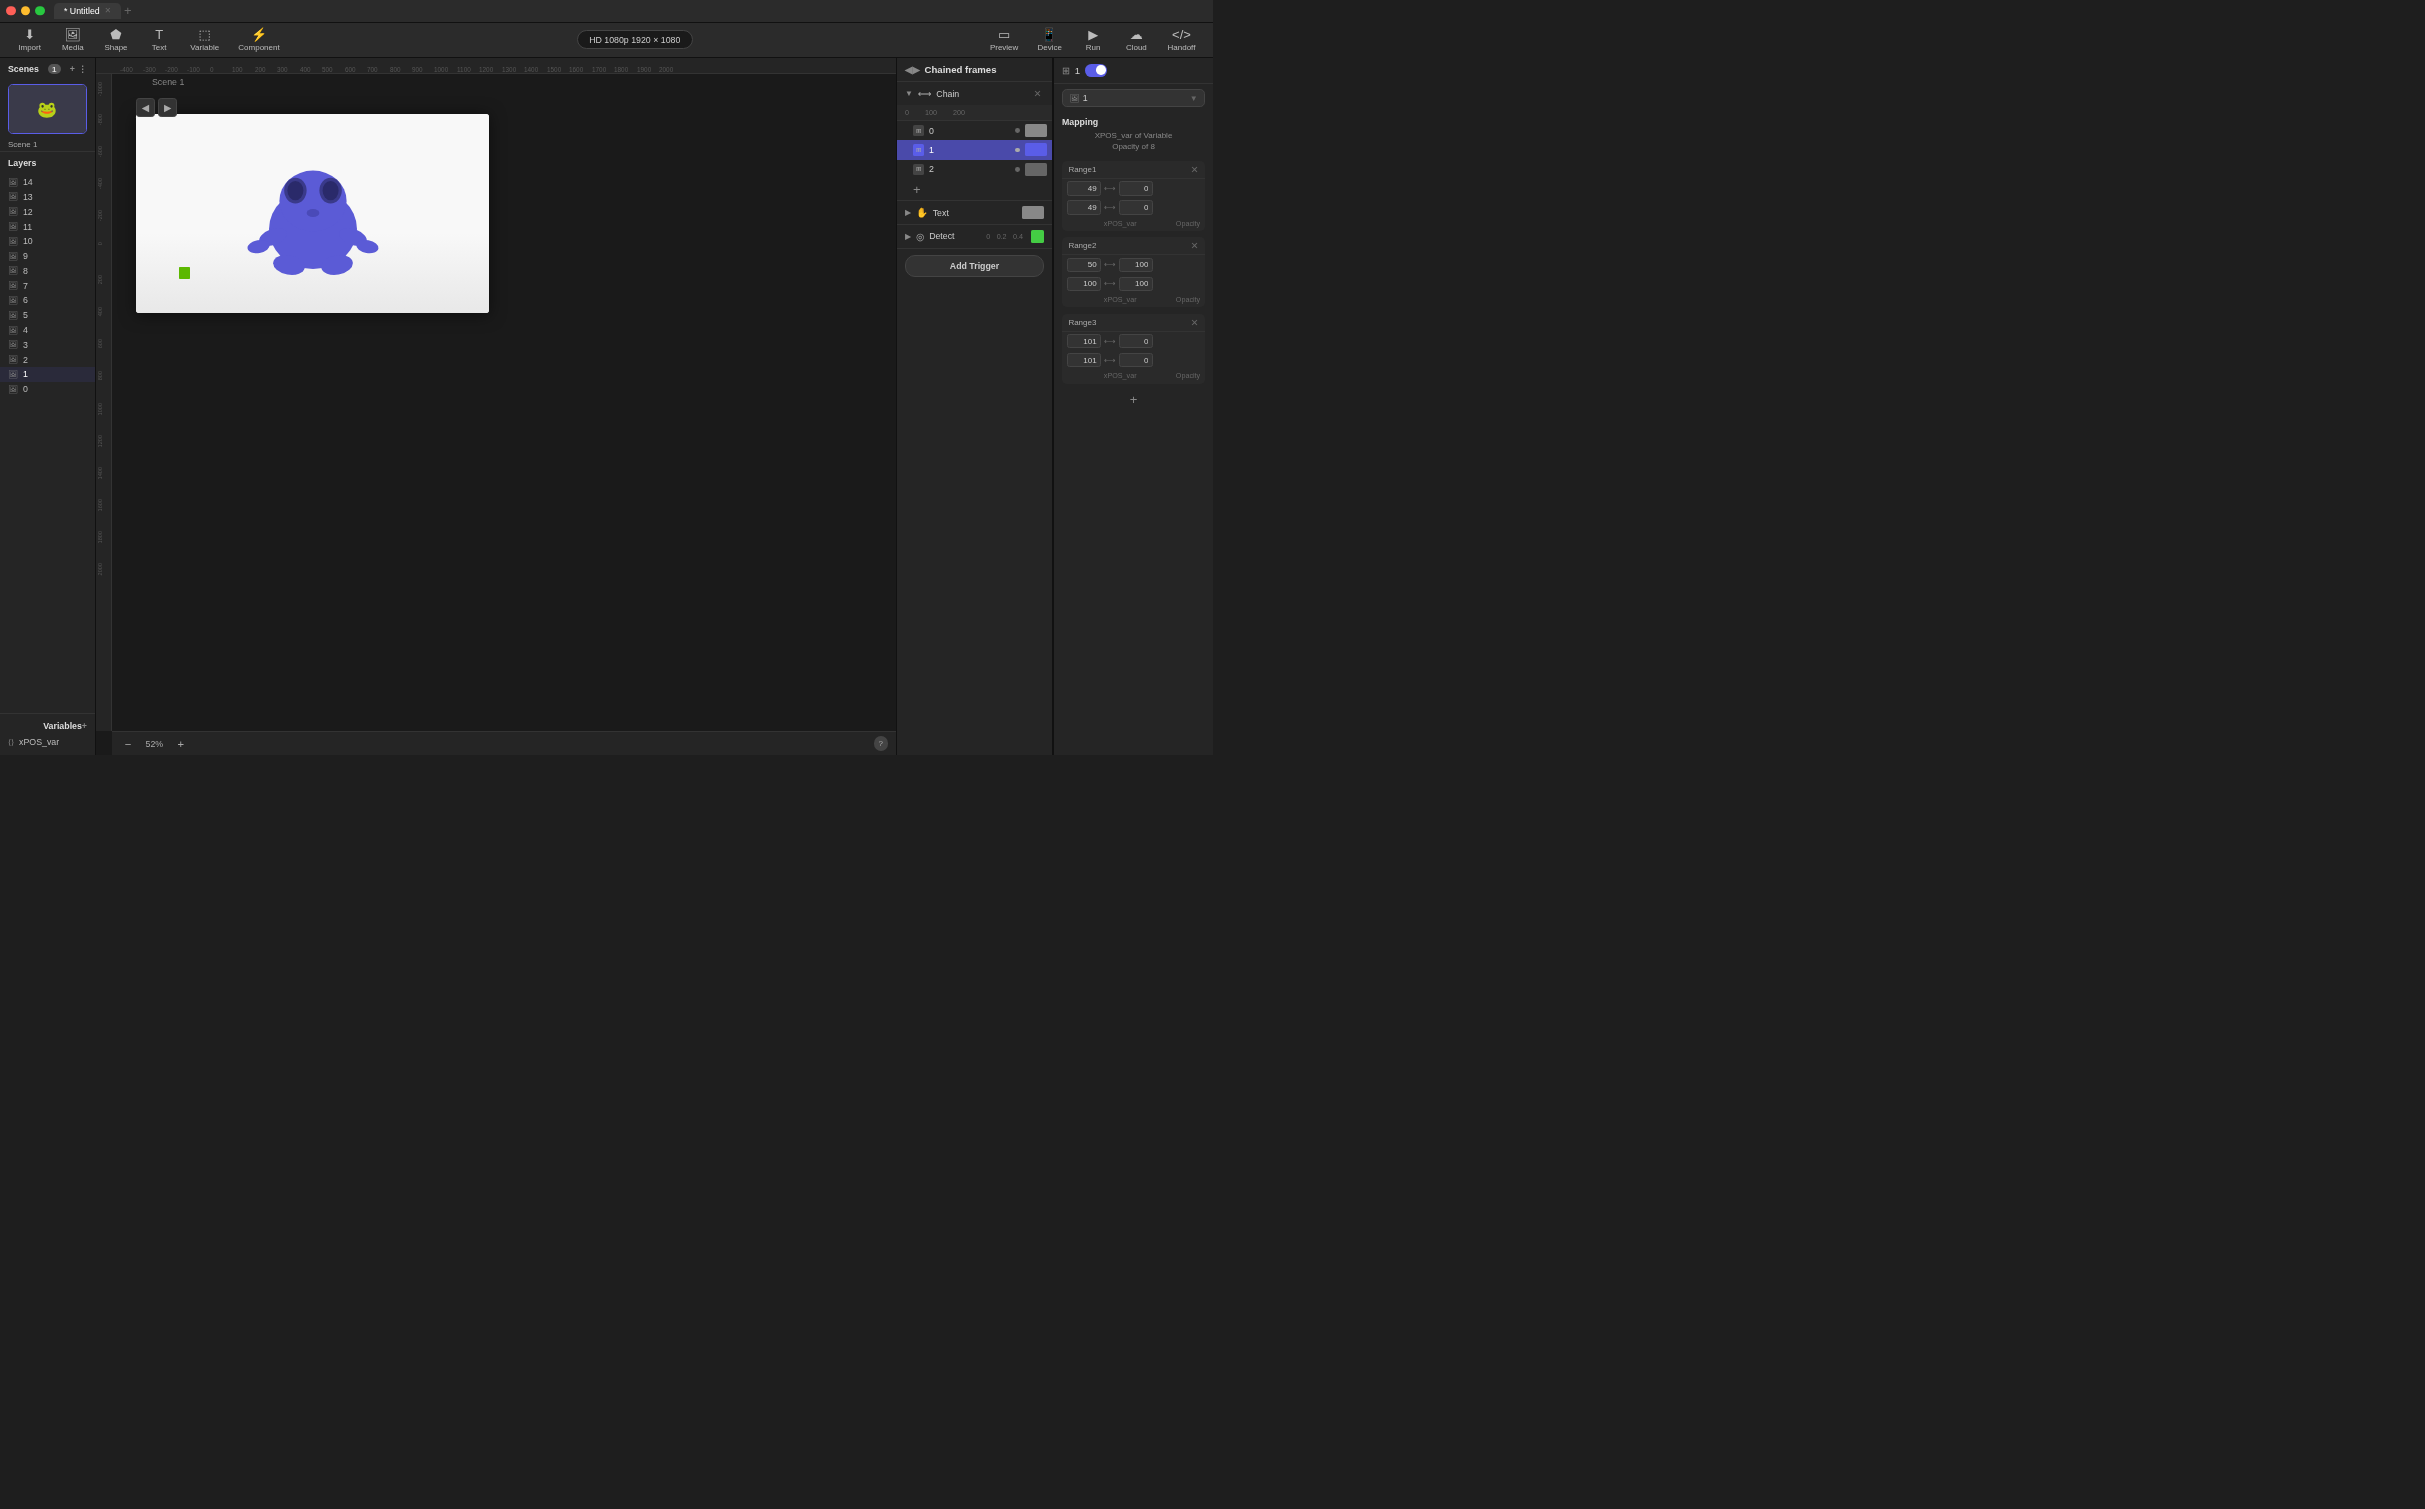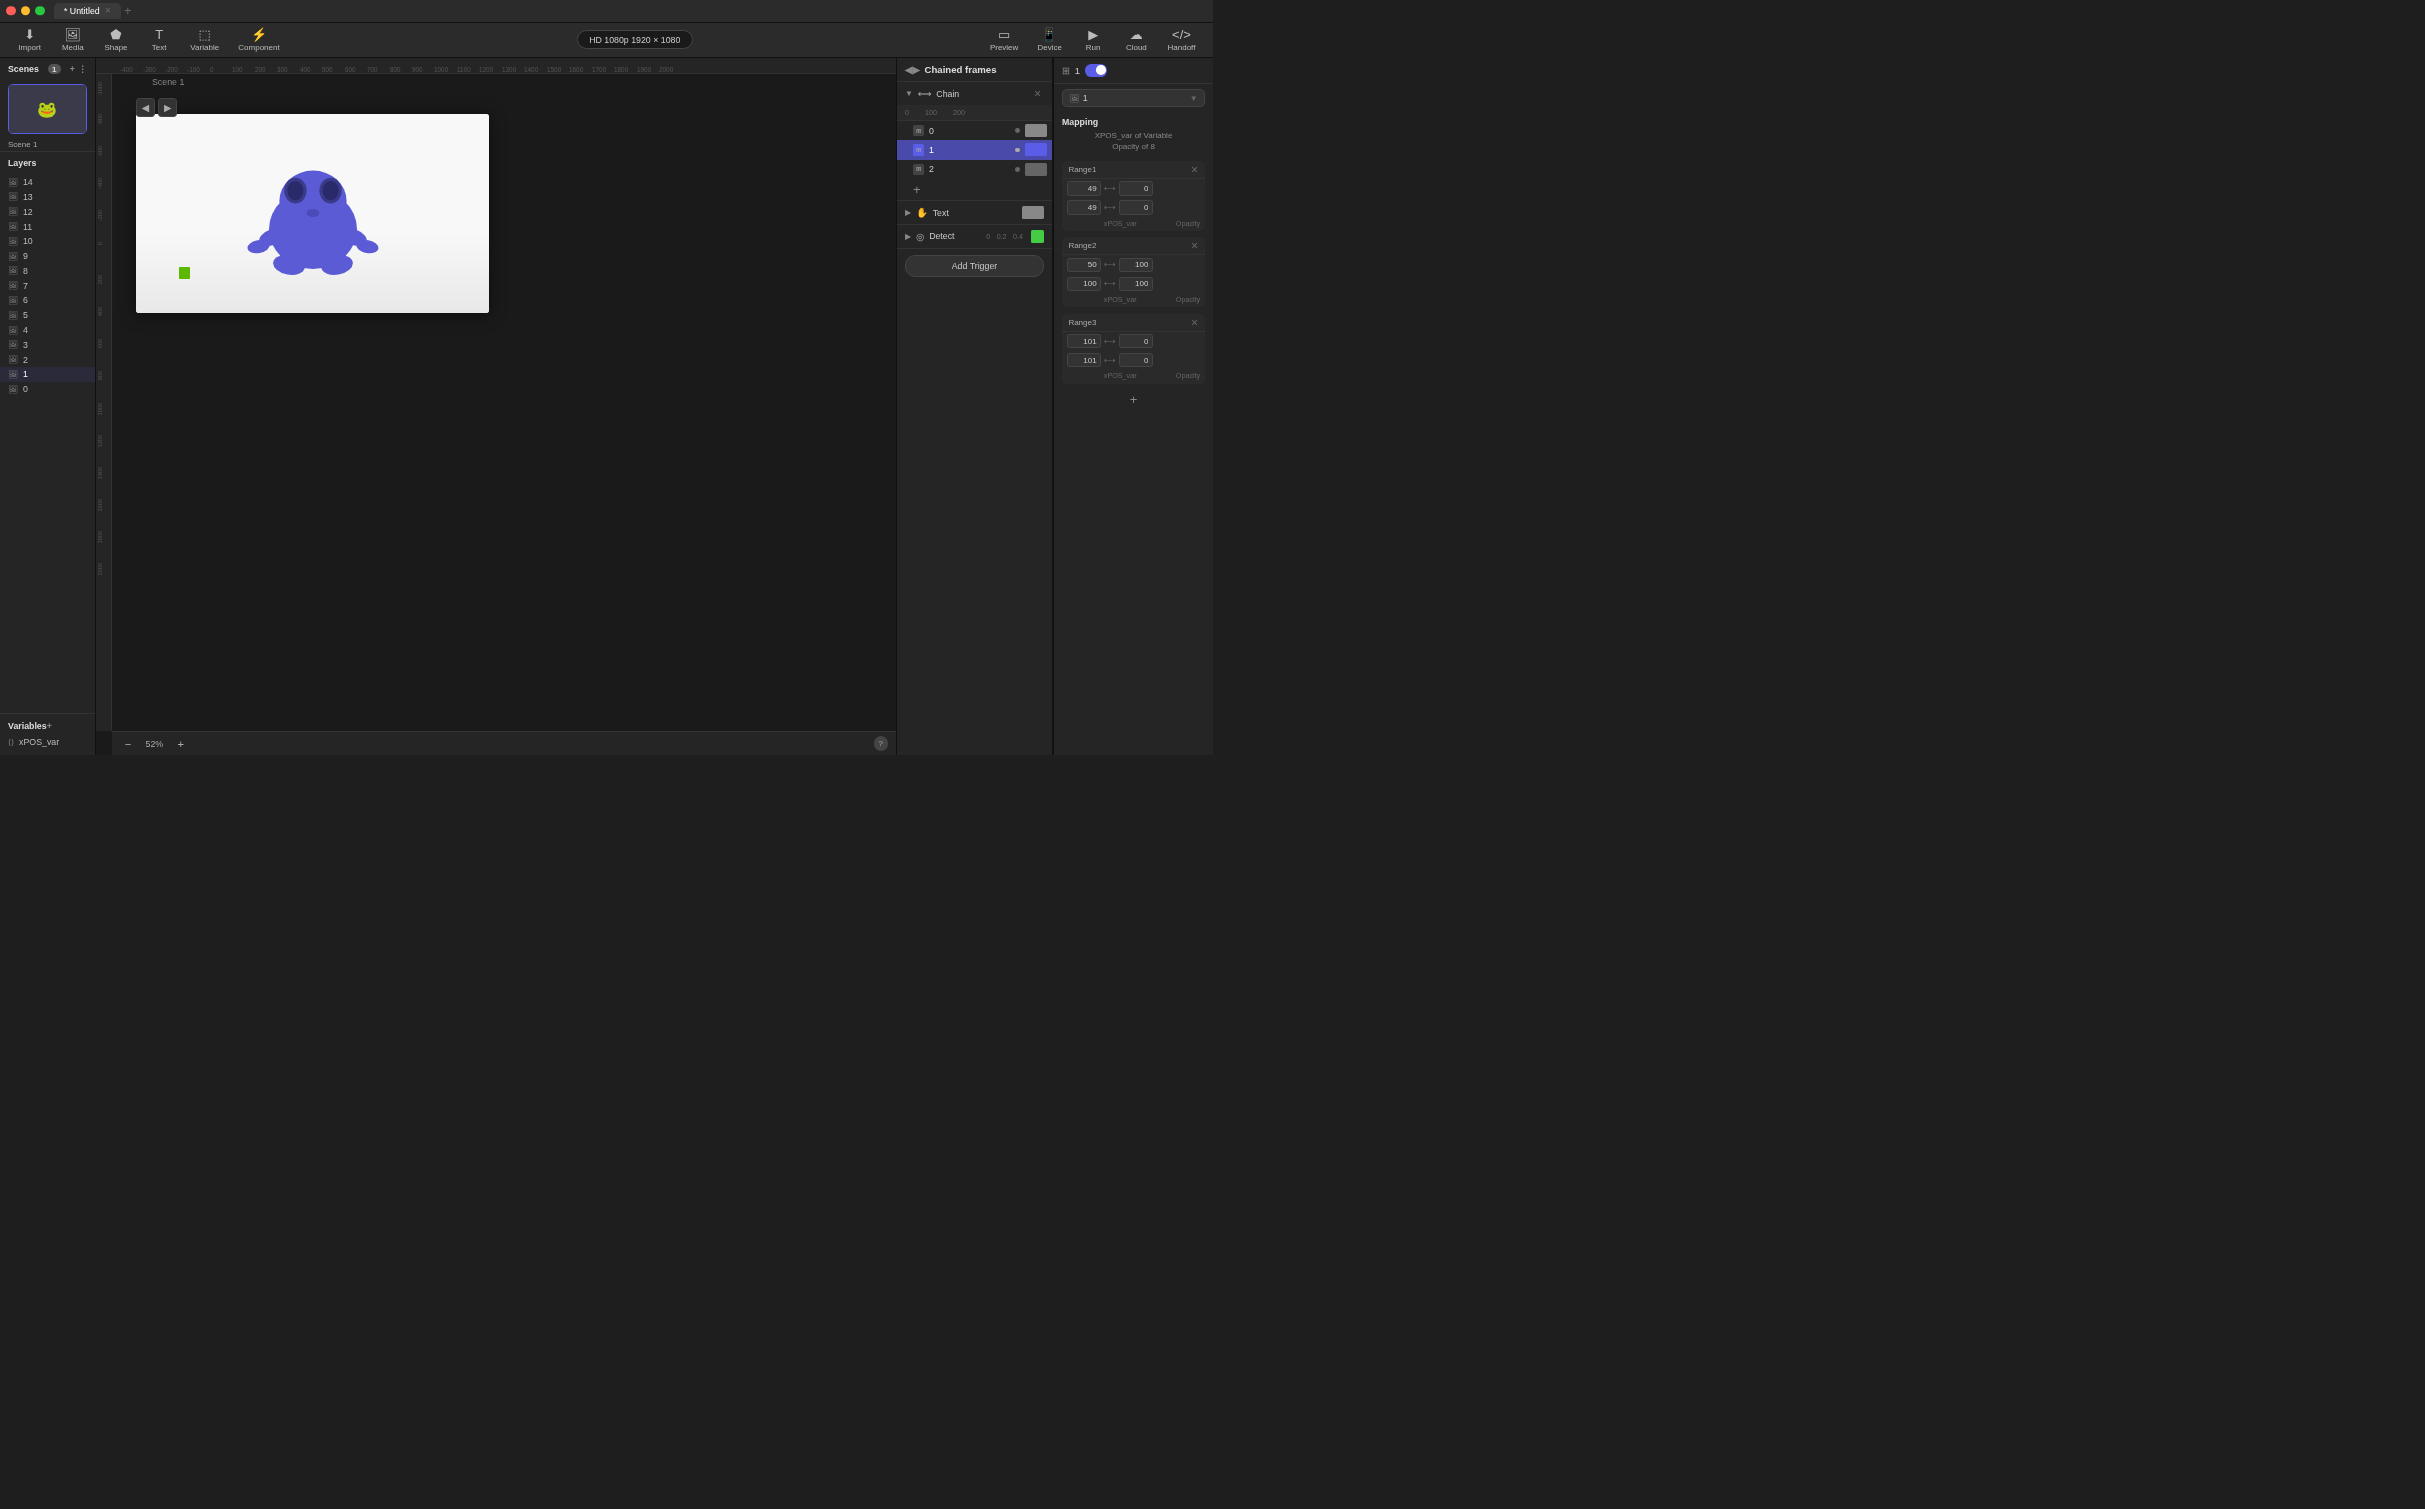--- a/index.html
+++ b/index.html
@@ -164,21 +164,21 @@
     .layer-icon { font-size: 8px; color: #888; }
 
     
     .variables-section {
       border-top: 0.8px solid #333;
       padding: 6.4px 8px;
     }
     .variables-header {
       display: flex;
       align-items: center;
-      justify-content: flex-start;
+      justify-content: flex-end;
       font-size: 8.8px;
       font-weight: 600;
       color: #ddd;
       margin-bottom: 4.8px;
     }
     .variable-item {
       display: flex;
       align-items: center;
       gap: 4.8px;
       font-size: 8.8px;
@@ -449,20 +449,21 @@
     .add-trigger-btn {
       margin: 6.4px 8px;
       background: #333;
       border: 0.8px solid #444;
       border-radius: 10px;
       color: #ccc;
       font-size: 8.8px;
       padding: 4.8px;
       text-align: center;
       cursor: pointer;
+      font-weight: bold;
     }
 
     
     .right-panel {
       width: 160px;
       background: #252525;
       border-left: 0.8px solid #111;
       display: flex;
       flex-direction: column;
       overflow-y: auto;

